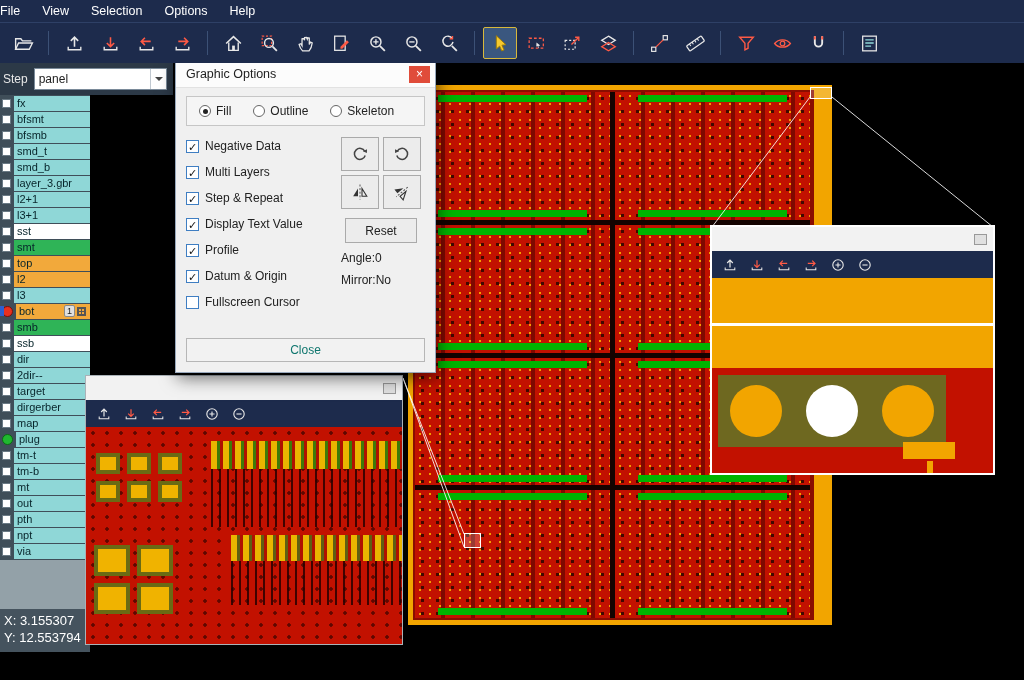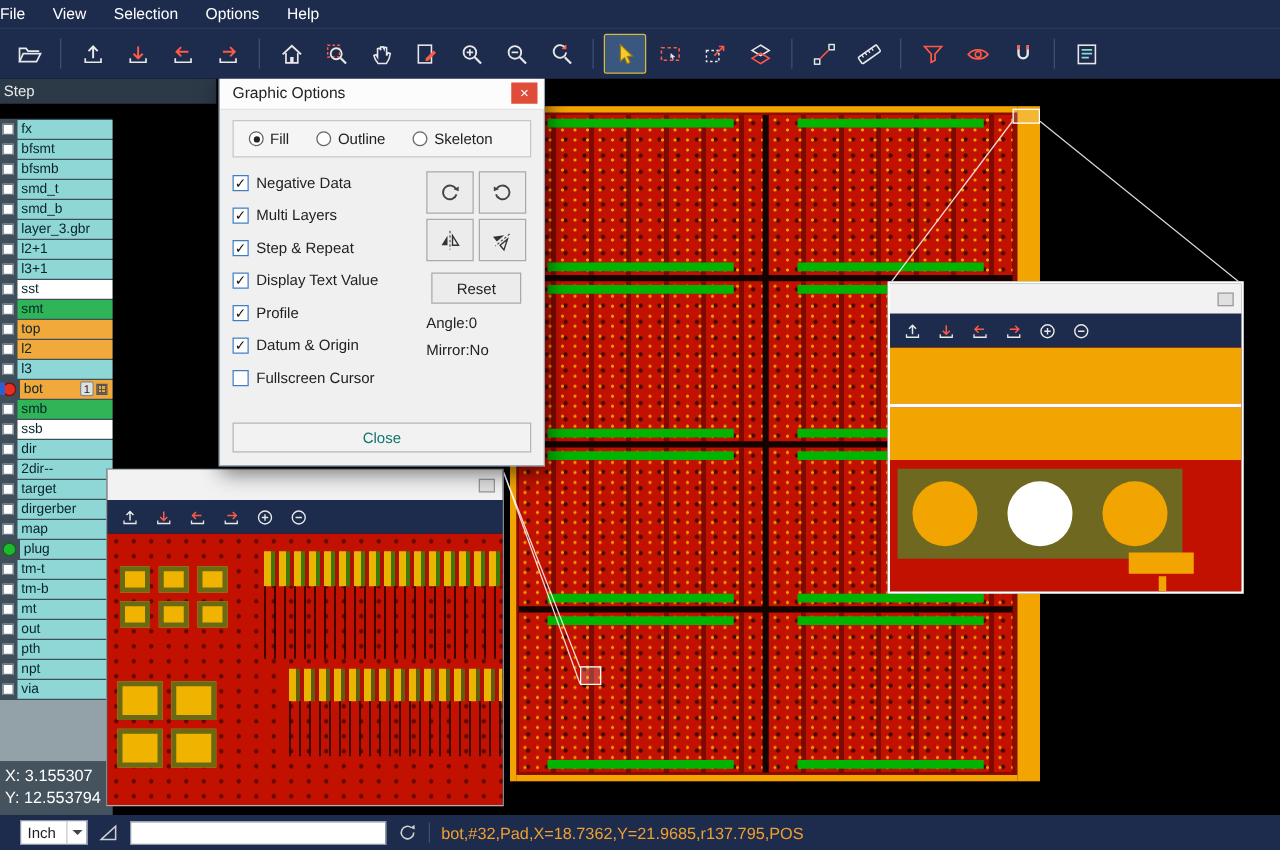--- a/index.html
+++ b/index.html
@@ -35,21 +35,21 @@
 .bcell::before,.bcell::after{content:"";position:absolute;left:12%;right:12%;height:7px;background:#00b400}
 .bcell::before{top:3px}
 .bcell::after{bottom:3px}
 .target-box{position:absolute;border:1px solid #fff;background:rgba(255,255,255,.2)}
 .tb1{left:374px;top:470px;width:17px;height:15px}
 .tb2{left:720px;top:24px;width:22px;height:12px}
 .callouts{position:absolute;left:0;top:0;width:1024px;height:680px;z-index:3;pointer-events:none}
 .callouts line{stroke:#fff;stroke-width:1;opacity:.85}
 
 
-.step-row{position:absolute;left:0;top:63px;width:173px;height:20px;background:#2c3947;display:flex;align-items:center;z-index:4}
+.step-row{position:absolute;left:0;top:63px;width:173px;height:32px;background:#2c3947;display:flex;align-items:center;z-index:4}
 .step-label{color:#e8e8e8;font-size:12px;margin:0 6px 0 3px}
 .step-combo{flex:1;height:22px;background:#fff;border:1px solid #7a8a99;display:flex;align-items:center;margin-right:6px;cursor:pointer}
 .step-combo .val{flex:1;font-size:12px;color:#222;padding-left:4px}
 .combo-arrow{width:16px;height:100%;border-left:1px solid #c0c8d0;display:flex;align-items:center;justify-content:center}
 .combo-arrow::after{content:"";width:0;height:0;border:4px solid transparent;border-top-color:#444;margin-top:4px}
 
 
 .layer-panel{position:absolute;left:0;top:95px;width:90px;height:557px;background:#3f4e59;z-index:4;display:flex;flex-direction:column}
 .layer-list{display:flex;flex-direction:column}
 .lrow{height:16px;display:flex;align-items:center;position:relative;flex:0 0 16px;cursor:pointer}
@@ -312,20 +312,24 @@
 
   <svg class="callouts" viewBox="0 0 1024 680">
     <line x1="403" y1="378" x2="464" y2="534"></line>
     <line x1="403" y1="378" x2="464" y2="547"></line>
     <line x1="712" y1="227" x2="810" y2="97"></line>
     <line x1="993" y1="227" x2="832" y2="97"></line>
   </svg>
 
   <div class="step-row">
     <span class="step-label">Step</span>
+    <div class="step-combo">
+      <span class="val">panel</span>
+      <span class="combo-arrow"></span>
+    </div>
   </div>
 
   <div class="layer-panel">
     <div class="layer-list">
         <div class="lrow">
           <span class="lcheck"></span>
           <span class="llabel c-cyan">fx</span>
         </div>
         <div class="lrow">
           <span class="lcheck"></span>
@@ -654,34 +658,14 @@
           </div>
           <button class="reset-btn">Reset</button>
           <div class="angle-text">Angle:0</div>
           <div class="mirror-text">Mirror:No</div>
         </div>
       </div>
       <button class="close-btn">Close</button>
     </div>
   </div>
 
-  <div class="statusbar">
-    <div class="unit-combo">
-      <span class="uval">Inch</span>
-      <span class="combo-arrow"></span>
-    </div>
-    <span class="sb-icon">
-        <svg viewBox="0 0 16 16">
-          <path d="M2 13.5L13.5 3v10.5z" fill="none" stroke="#d0d0d0" stroke-width="1.2"></path>
-        </svg>
-      </span>
-    <input class="sb-input" value="" style="">
-    <span class="sb-icon">
-        <svg viewBox="0 0 16 16">
-          <path d="M13 8a5 5 0 1 1-1.8-3.8" fill="none" stroke="#d0d0d0" stroke-width="1.3"></path>
-          <polygon points="13.6,1.8 13.8,5.6 10.4,4.2" fill="#d0d0d0"></polygon>
-        </svg>
-      </span>
-    <div class="sb-sep"></div>
-    <span class="sb-msg">bot,#32,Pad,X=18.7362,Y=21.9685,r137.795,POS</span>
-  </div>
 
 </div>
 
 </body></html>

